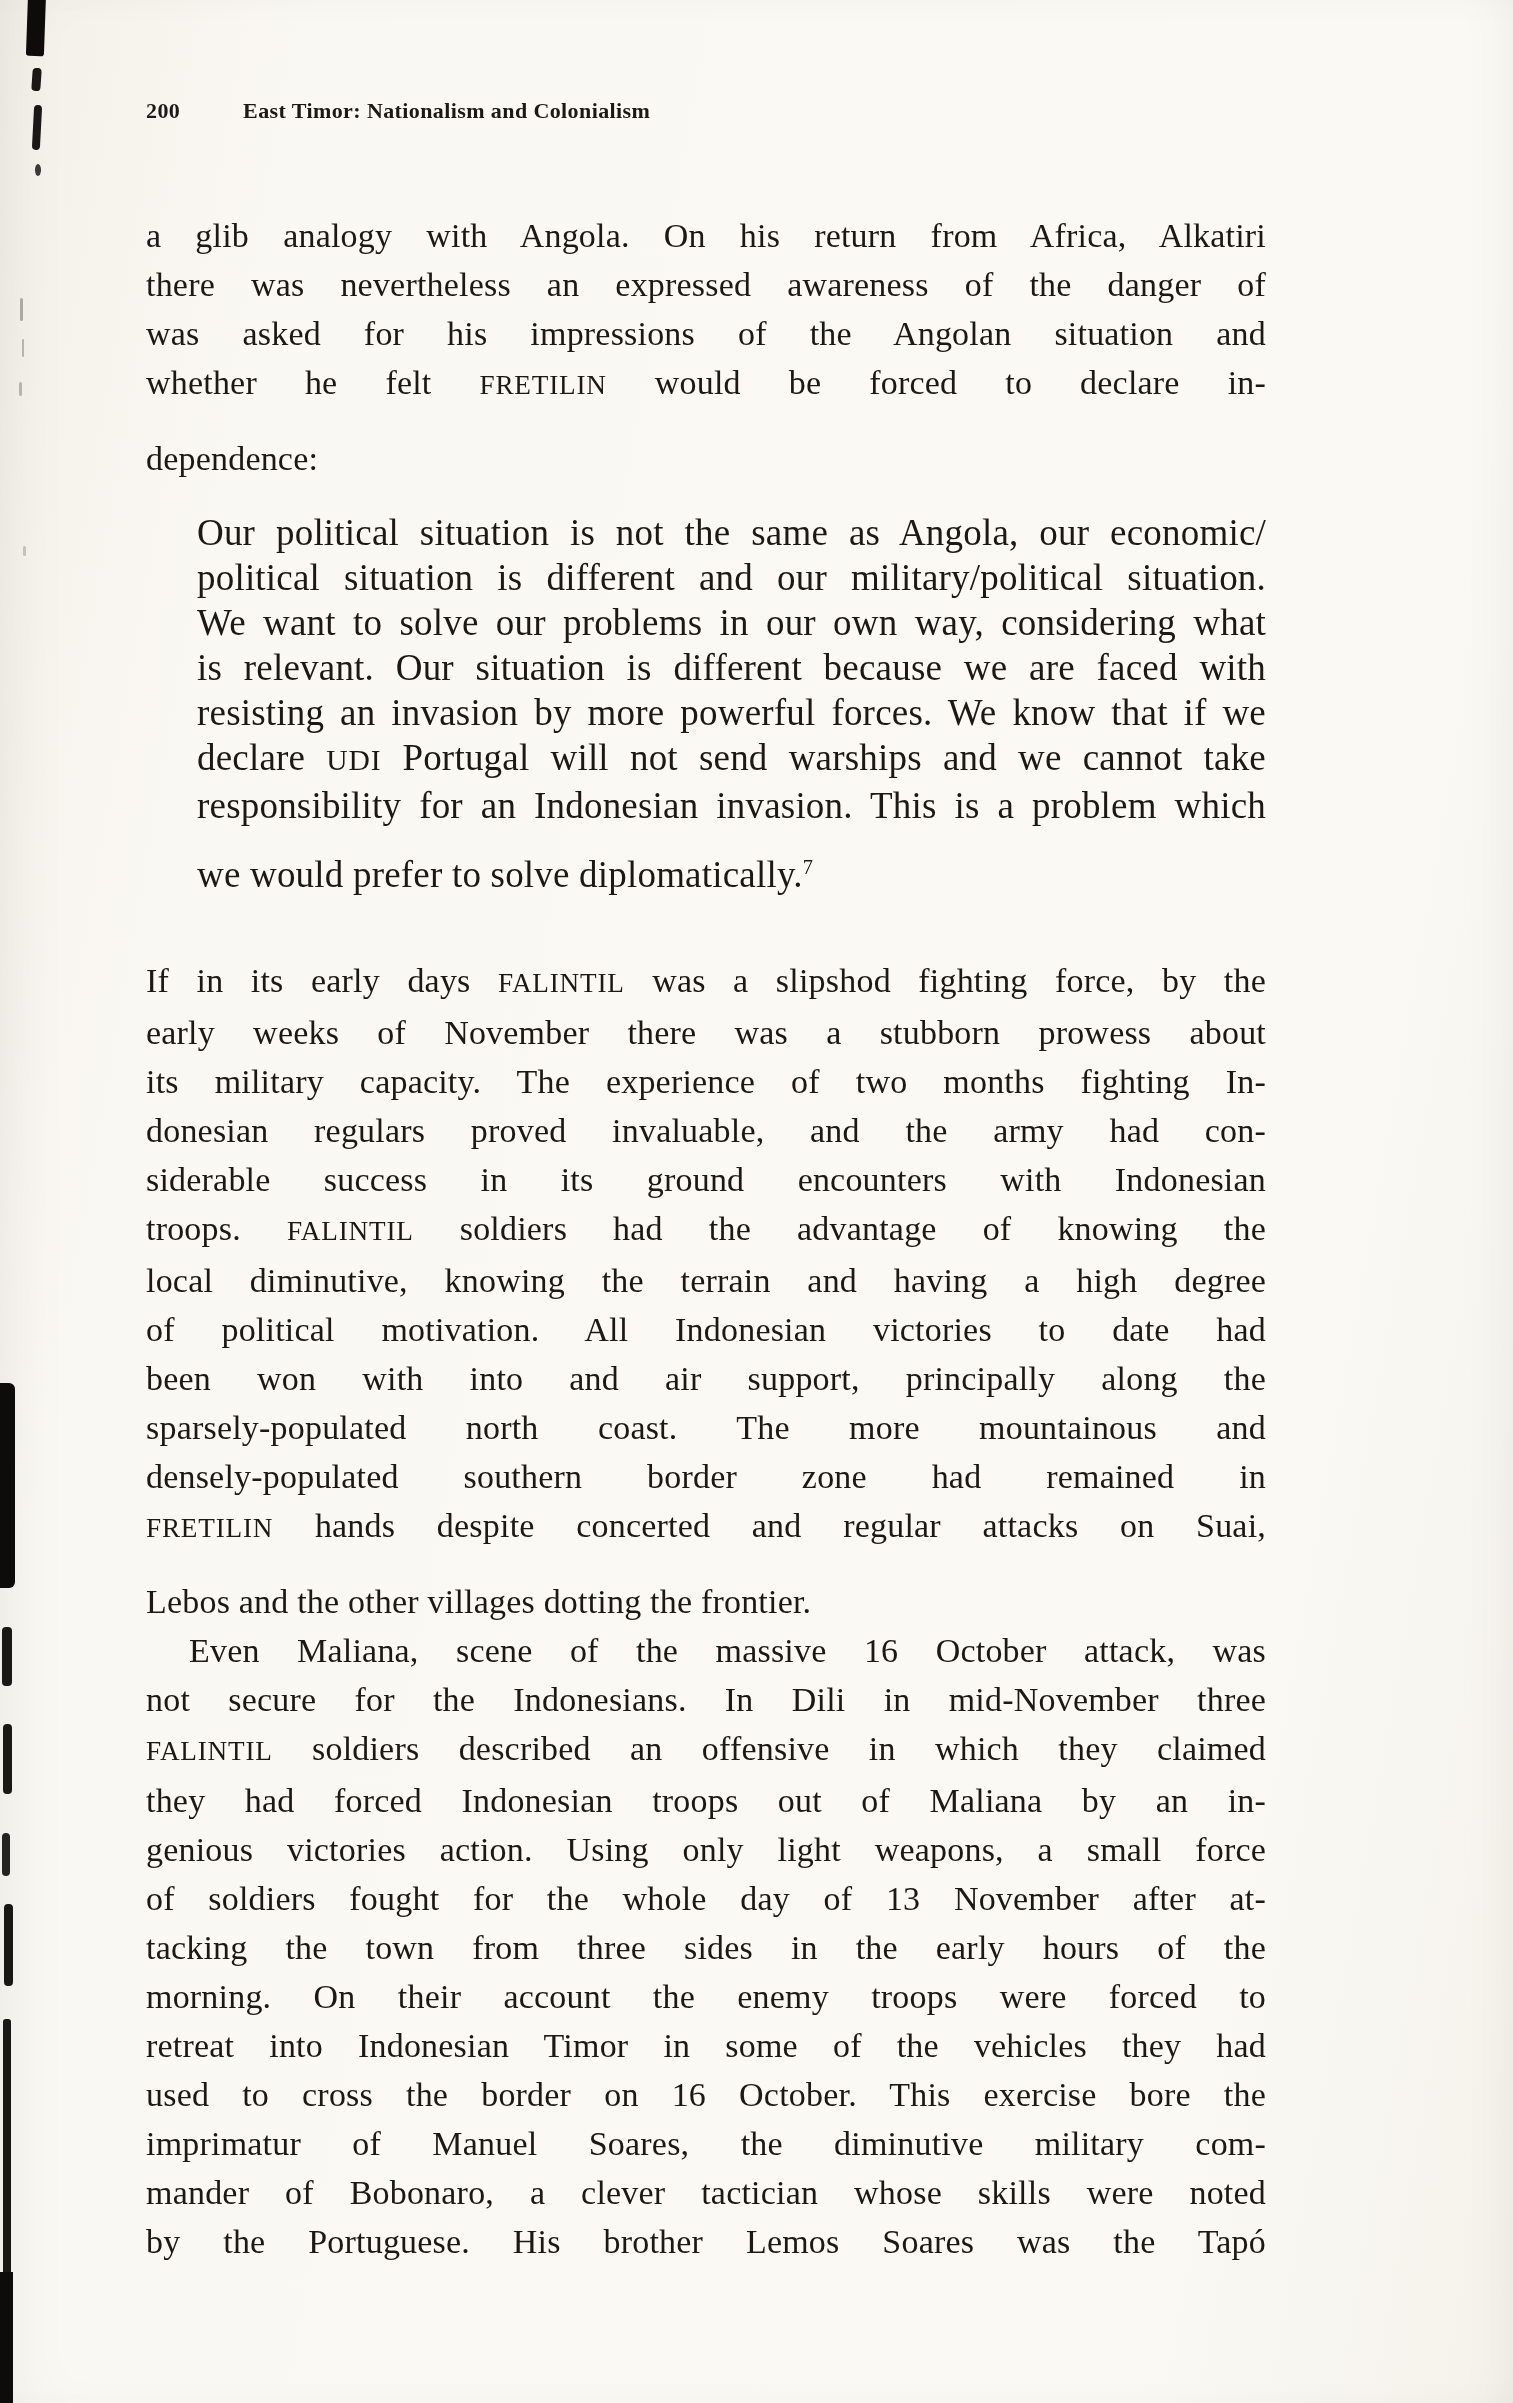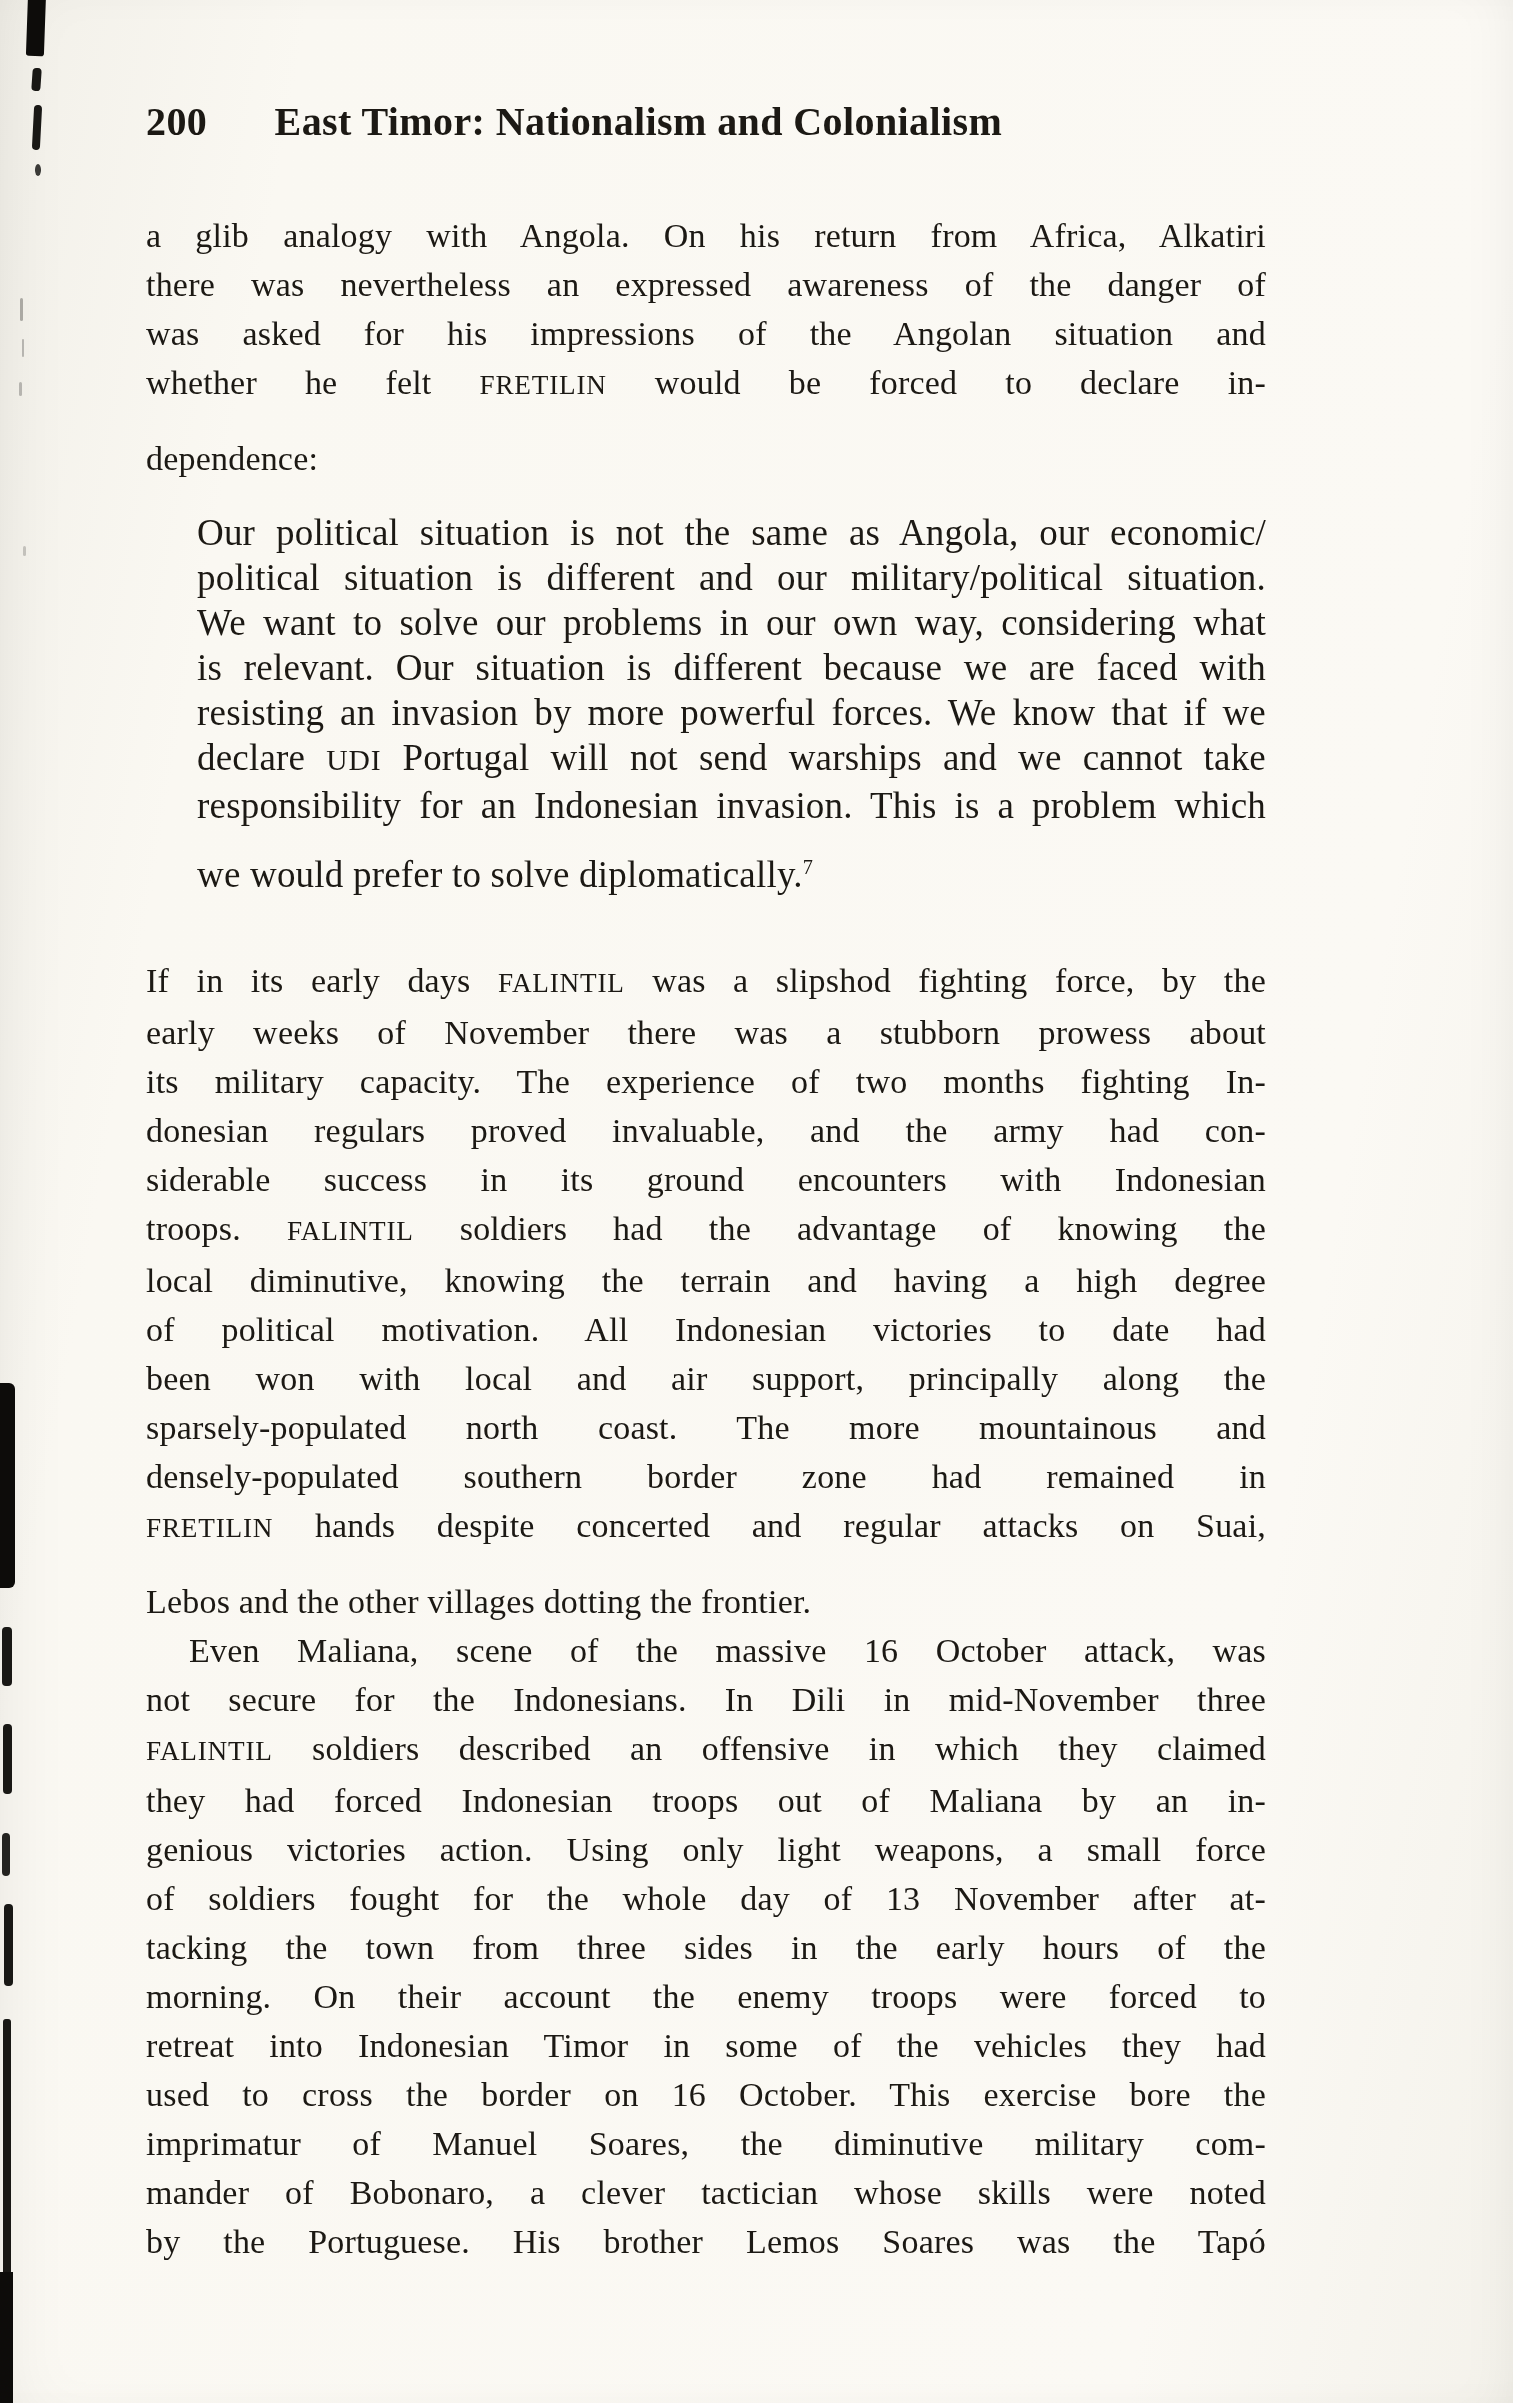--- a/index.html
+++ b/index.html
@@ -15,21 +15,21 @@
     overflow: hidden;
     box-shadow: inset -33px 0 68px -49px rgba(0,0,0,0.10), inset 39px 0 88px -59px rgba(0,0,0,0.12);
     font-family: "Liberation Serif", "DejaVu Serif", serif;
     color: var(--ink);
   }
 
   .header {
     position: absolute;
     left: 146px;
     top: 98px;
-    font-size: 40px;
+    font-size: 22px;
     font-weight: 700;
     letter-spacing: 0.4px;
     white-space: nowrap;
     text-align: center;
   }
   .pagenum { display: inline-block; }
   .runtitle { display: inline-block; margin-left: 57px; }
 
   .text-block {
     position: absolute;
@@ -94,21 +94,21 @@
       </div>
       <div class="para body">
         <div class="line">If in its early days <span class="sc">FALINTIL</span> was a slipshod fighting force, by the</div>
         <div class="line">early weeks of November there was a stubborn prowess about</div>
         <div class="line">its military capacity. The experience of two months fighting In-</div>
         <div class="line">donesian regulars proved invaluable, and the army had con-</div>
         <div class="line">siderable success in its ground encounters with Indonesian</div>
         <div class="line">troops. <span class="sc">FALINTIL</span> soldiers had the advantage of knowing the</div>
         <div class="line">local diminutive, knowing the terrain and having a high degree</div>
         <div class="line">of political motivation. All Indonesian victories to date had</div>
-        <div class="line">been won with local and air support, principally along the</div>
+        <div class="line">been won with into and air support, principally along the</div>
         <div class="line">sparsely-populated north coast. The more mountainous and</div>
         <div class="line">densely-populated southern border zone had remained in</div>
         <div class="line"><span class="sc">FRETILIN</span> hands despite concerted and regular attacks on Suai,</div>
         <div class="line last">Lebos and the other villages dotting the frontier.</div>
       </div>
       <div class="para body">
         <div class="line indent">Even Maliana, scene of the massive 16 October attack, was</div>
         <div class="line">not secure for the Indonesians. In Dili in mid-November three</div>
         <div class="line"><span class="sc">FALINTIL</span> soldiers described an offensive in which they claimed</div>
         <div class="line">they had forced Indonesian troops out of Maliana by an in-</div>

